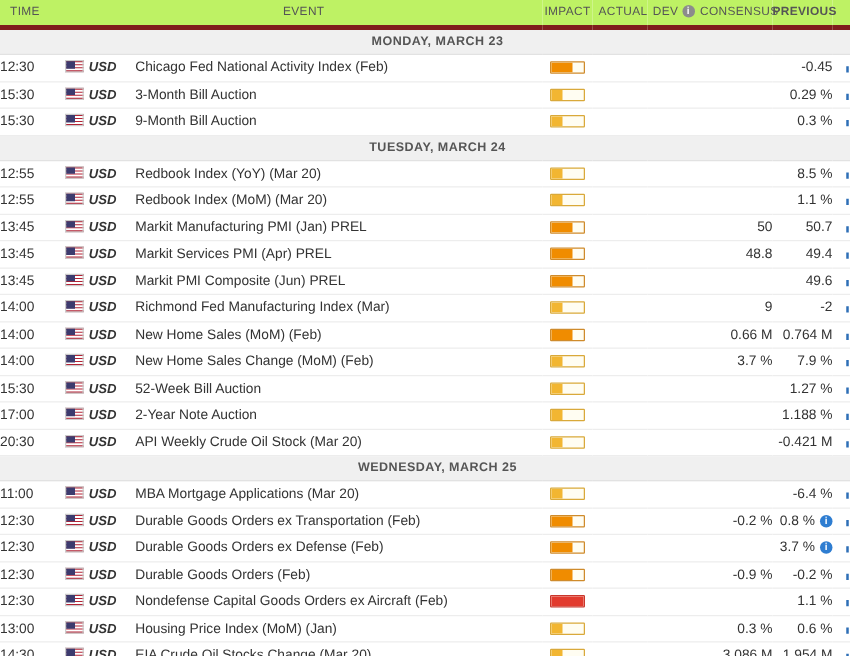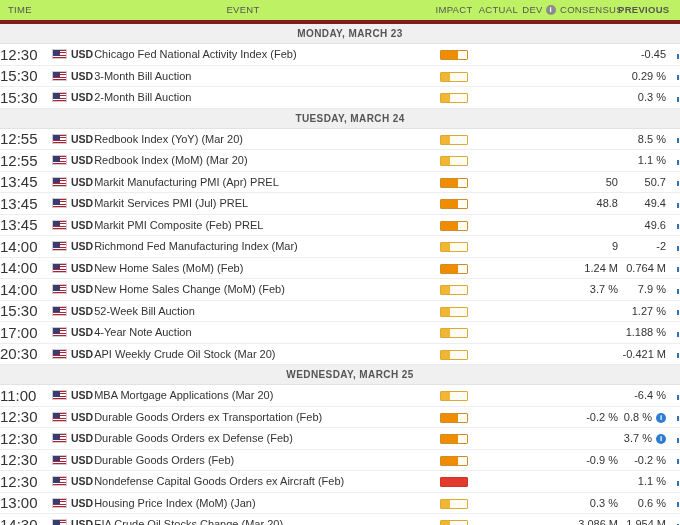--- a/index.html
+++ b/index.html
@@ -48,21 +48,21 @@
     letter-spacing: 0.4px;
   }
   tr.ev td {
     border-bottom: 1px solid #ededed;
     padding: 0;
     height: 21.5px;
     vertical-align: middle;
   }
   td.time {
     padding-left: 8px;
-    font-size: 15px;
+    font-size: 11px;
     color: #333333;
     white-space: nowrap;
   }
   td.event {
     font-size: 11px;
     color: #333333;
     white-space: nowrap;
     overflow: hidden;
   }
   .flag {
@@ -82,22 +82,23 @@
   .flag::before {
     content: "";
     position: absolute;
     left: 0; top: 0;
     width: 7px; height: 5.5px;
     background: #3c3b6e;
   }
   .cur {
     font-weight: bold;
     color: #333333;
-    margin-right: 1px;
+    margin-right: 15px;
     font-size: 10.5px;
+    font-style: italic;
   }
   td.impact { text-align: center; }
   .bars {
     display: inline-block;
     width: 28px; height: 10px;
     border: 1px solid #d9a93a;
     background: #fffdf2;
     position: relative;
     vertical-align: middle;
     border-radius: 1px;
@@ -204,21 +205,21 @@
         <td class="event"><span class="flag"></span><span class="cur">USD</span><span>3-Month Bill Auction</span></td>
         <td class="impact"><span class="bars lvl1"><i></i></span></td>
         <td class="actual"></td>
         <td class="dev"></td>
         <td class="cons"></td>
         <td class="prev"><span>0.29 %</span></td>
         <td class="chart"><span class="chart-ico"><span></span><span></span></span></td>
       </tr>
       <tr class="ev">
         <td class="time">15:30</td>
-        <td class="event"><span class="flag"></span><span class="cur">USD</span><span>2-Month Bill Auction</span></td>
+        <td class="event"><span class="flag"></span><span class="cur">USD</span><span>9-Month Bill Auction</span></td>
         <td class="impact"><span class="bars lvl1"><i></i></span></td>
         <td class="actual"></td>
         <td class="dev"></td>
         <td class="cons"></td>
         <td class="prev"><span>0.3 %</span></td>
         <td class="chart"><span class="chart-ico"><span></span><span></span></span></td>
       </tr>
       <tr class="daysep">
         <td colspan="8">TUESDAY, MARCH 24</td>
       </tr>
@@ -237,41 +238,41 @@
         <td class="event"><span class="flag"></span><span class="cur">USD</span><span>Redbook Index (MoM) (Mar 20)</span></td>
         <td class="impact"><span class="bars lvl1"><i></i></span></td>
         <td class="actual"></td>
         <td class="dev"></td>
         <td class="cons"></td>
         <td class="prev"><span>1.1 %</span></td>
         <td class="chart"><span class="chart-ico"><span></span><span></span></span></td>
       </tr>
       <tr class="ev">
         <td class="time">13:45</td>
-        <td class="event"><span class="flag"></span><span class="cur">USD</span><span>Markit Manufacturing PMI (Apr) PREL</span></td>
+        <td class="event"><span class="flag"></span><span class="cur">USD</span><span>Markit Manufacturing PMI (Jan) PREL</span></td>
         <td class="impact"><span class="bars lvl2"><i></i></span></td>
         <td class="actual"></td>
         <td class="dev"></td>
         <td class="cons">50</td>
         <td class="prev"><span>50.7</span></td>
         <td class="chart"><span class="chart-ico"><span></span><span></span></span></td>
       </tr>
       <tr class="ev">
         <td class="time">13:45</td>
-        <td class="event"><span class="flag"></span><span class="cur">USD</span><span>Markit Services PMI (Jul) PREL</span></td>
+        <td class="event"><span class="flag"></span><span class="cur">USD</span><span>Markit Services PMI (Apr) PREL</span></td>
         <td class="impact"><span class="bars lvl2"><i></i></span></td>
         <td class="actual"></td>
         <td class="dev"></td>
         <td class="cons">48.8</td>
         <td class="prev"><span>49.4</span></td>
         <td class="chart"><span class="chart-ico"><span></span><span></span></span></td>
       </tr>
       <tr class="ev">
         <td class="time">13:45</td>
-        <td class="event"><span class="flag"></span><span class="cur">USD</span><span>Markit PMI Composite (Feb) PREL</span></td>
+        <td class="event"><span class="flag"></span><span class="cur">USD</span><span>Markit PMI Composite (Jun) PREL</span></td>
         <td class="impact"><span class="bars lvl2"><i></i></span></td>
         <td class="actual"></td>
         <td class="dev"></td>
         <td class="cons"></td>
         <td class="prev"><span>49.6</span></td>
         <td class="chart"><span class="chart-ico"><span></span><span></span></span></td>
       </tr>
       <tr class="ev">
         <td class="time">14:00</td>
         <td class="event"><span class="flag"></span><span class="cur">USD</span><span>Richmond Fed Manufacturing Index (Mar)</span></td>
@@ -281,21 +282,21 @@
         <td class="cons">9</td>
         <td class="prev"><span>-2</span></td>
         <td class="chart"><span class="chart-ico"><span></span><span></span></span></td>
       </tr>
       <tr class="ev">
         <td class="time">14:00</td>
         <td class="event"><span class="flag"></span><span class="cur">USD</span><span>New Home Sales (MoM) (Feb)</span></td>
         <td class="impact"><span class="bars lvl2"><i></i></span></td>
         <td class="actual"></td>
         <td class="dev"></td>
-        <td class="cons">1.24 M</td>
+        <td class="cons">0.66 M</td>
         <td class="prev"><span>0.764 M</span></td>
         <td class="chart"><span class="chart-ico"><span></span><span></span></span></td>
       </tr>
       <tr class="ev">
         <td class="time">14:00</td>
         <td class="event"><span class="flag"></span><span class="cur">USD</span><span>New Home Sales Change (MoM) (Feb)</span></td>
         <td class="impact"><span class="bars lvl1"><i></i></span></td>
         <td class="actual"></td>
         <td class="dev"></td>
         <td class="cons">3.7 %</td>
@@ -307,21 +308,21 @@
         <td class="event"><span class="flag"></span><span class="cur">USD</span><span>52-Week Bill Auction</span></td>
         <td class="impact"><span class="bars lvl1"><i></i></span></td>
         <td class="actual"></td>
         <td class="dev"></td>
         <td class="cons"></td>
         <td class="prev"><span>1.27 %</span></td>
         <td class="chart"><span class="chart-ico"><span></span><span></span></span></td>
       </tr>
       <tr class="ev">
         <td class="time">17:00</td>
-        <td class="event"><span class="flag"></span><span class="cur">USD</span><span>4-Year Note Auction</span></td>
+        <td class="event"><span class="flag"></span><span class="cur">USD</span><span>2-Year Note Auction</span></td>
         <td class="impact"><span class="bars lvl1"><i></i></span></td>
         <td class="actual"></td>
         <td class="dev"></td>
         <td class="cons"></td>
         <td class="prev"><span>1.188 %</span></td>
         <td class="chart"><span class="chart-ico"><span></span><span></span></span></td>
       </tr>
       <tr class="ev">
         <td class="time">20:30</td>
         <td class="event"><span class="flag"></span><span class="cur">USD</span><span>API Weekly Crude Oil Stock (Mar 20)</span></td>

